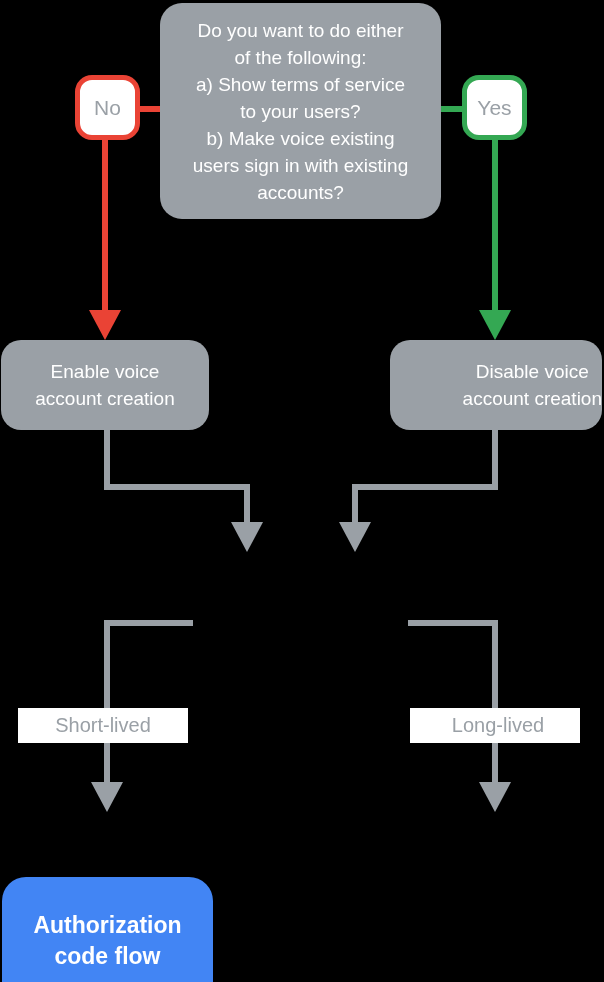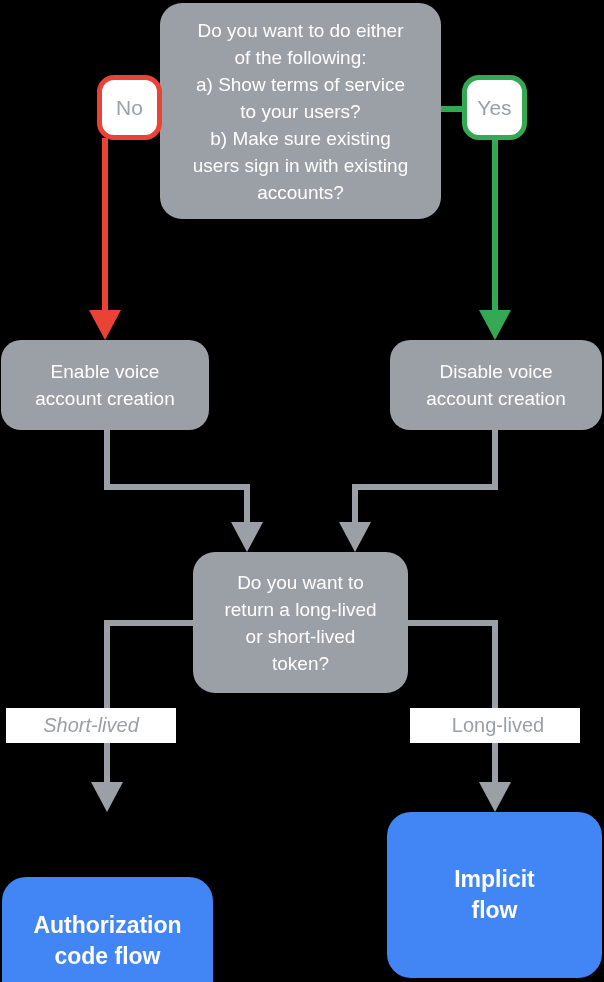--- a/index.html
+++ b/index.html
@@ -129,61 +129,51 @@
 
   <div class="edge gray" style="left:408px; top:620px; width:90px; height:6px;"></div>
   <div class="edge gray" style="left:492px; top:620px; width:6px; height:164px;"></div>
   <div class="arrow" style="left:479px; top:782px;"></div>
 
   <div class="node" style="left:160px; top:3px; width:281px; height:216px; padding:0 10px;">
     <span>Do you want to do either
 of the following:
 a) Show terms of service
 to your users?
-b) Make sure existing
+b) Make voice existing
 users sign in with existing
 accounts?</span>
   </div>
 
-  <div class="choice no" style="left:75px; top:75px;margin-left:22px;">
+  <div class="choice no" style="left:75px; top:75px;">
     <span>No</span>
   </div>
 
   <div class="choice yes" style="left:462px; top:75px;">
     <span>Yes</span>
   </div>
 
   <div class="node" style="left:1px; top:340px; width:208px; height:90px; border-radius:20px;">
     <span>Enable voice
 account creation</span>
   </div>
 
-  <div class="node" style="left:390px; top:340px; width:212px; height:90px; border-radius:20px;">
+  <div class="node" style="left:390px; top:340px; width:212px; height:90px; border-radius:20px;justify-content:flex-end;">
     <span>Disable voice
 account creation</span>
   </div>
 
-  <div class="node" style="left:193px; top:552px; width:215px; height:141px;">
-    <span>Do you want to
-return a long-lived
-or short-lived
-token?</span>
-  </div>
 
-  <div class="tag" style="left:6px; top:708px;font-style:italic;">
+  <div class="tag" style="left:18px; top:708px;">
     <span>Short-lived</span>
   </div>
 
   <div class="tag" style="left:410px; top:708px;padding-left:6px;">
     <span>Long-lived</span>
   </div>
 
   <div class="terminal" style="left:2px; top:860px; width:211px; height:128px;margin-top:17px;">
     <span>Authorization
 code flow</span>
   </div>
 
-  <div class="terminal" style="left:387px; top:812px; width:215px; height:166px;">
-    <span>Implicit
-flow</span>
-  </div>
 
 </div>
 
 </body></html>

